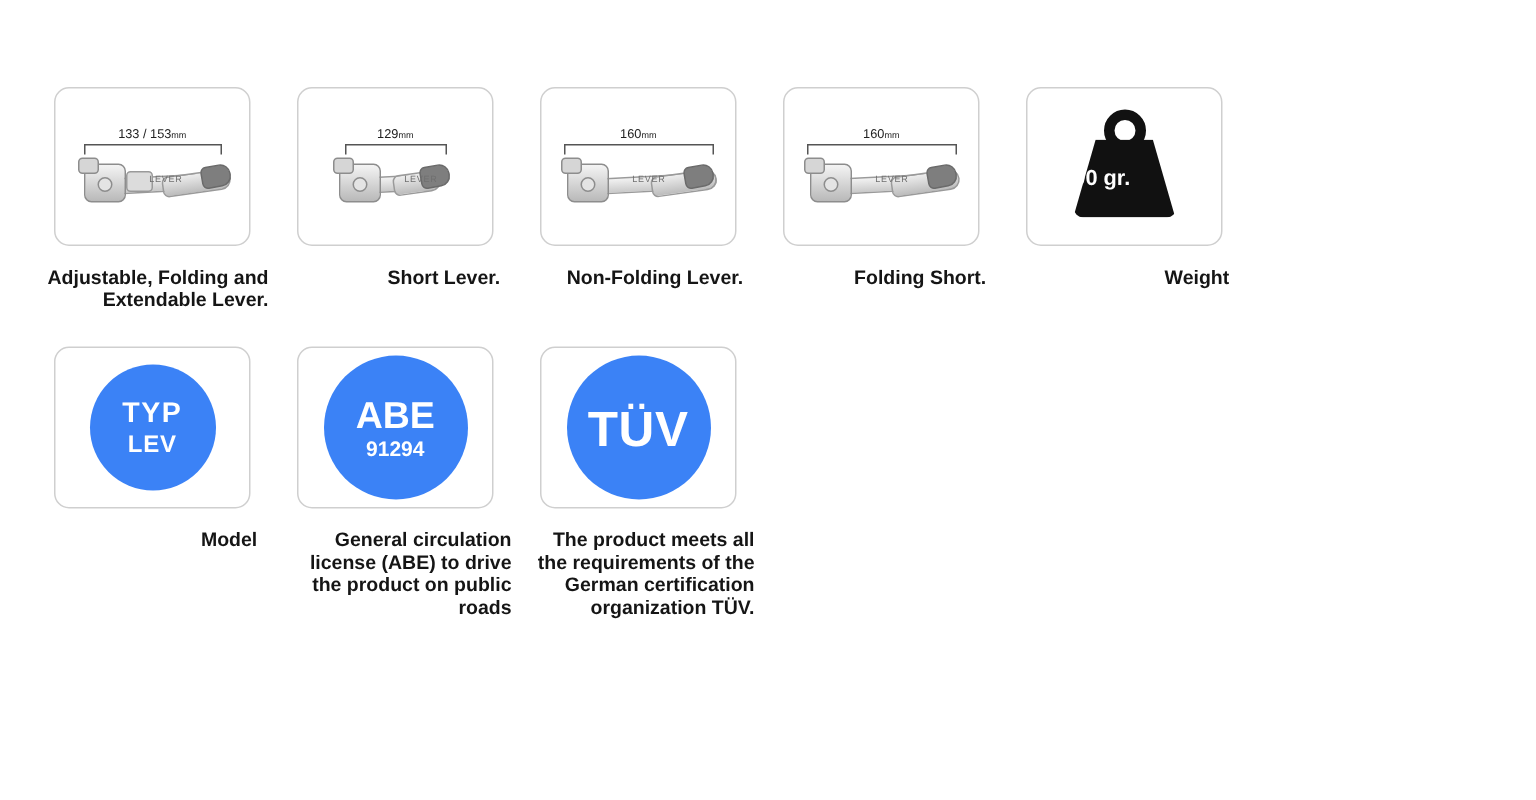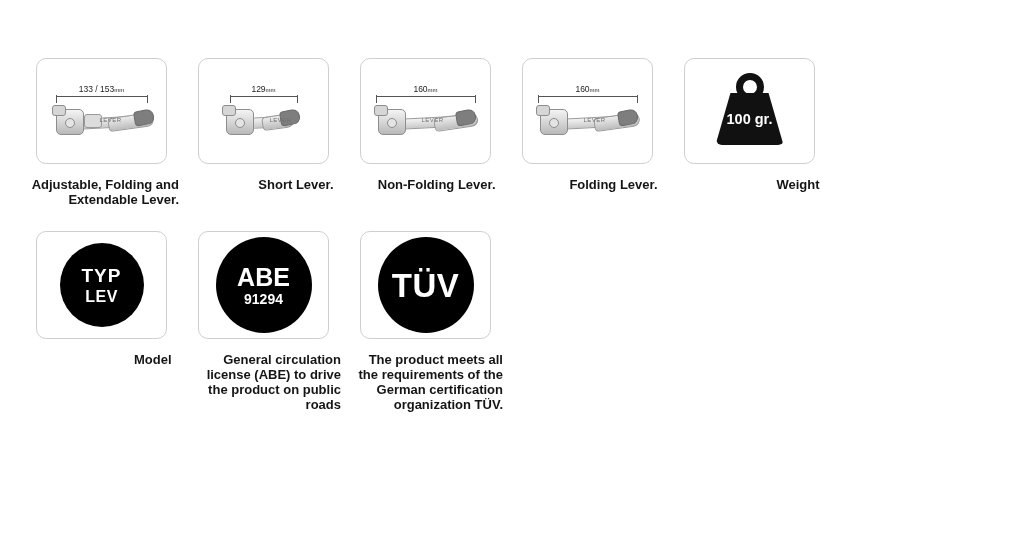--- a/index.html
+++ b/index.html
@@ -299,32 +299,31 @@
     height: 52px;
     background: #111;
     clip-path: polygon(22% 0, 78% 0, 100% 100%, 0 100%);
     border-radius: 6px;
   }
   .weight .wtext {
     position: absolute;
     left: 0;
     top: 40px;
     width: 84px;
-    text-align: center;
     color: #fff;
     font-size: 14.5px;
     font-weight: bold;
   }
 
   
   .badge-circle {
     width: 84px;
     height: 84px;
     border-radius: 50%;
-    background: #000000;
+    background: #3b82f6;
     color: #fff;
     display: flex;
     flex-direction: column;
     align-items: center;
     justify-content: center;
     line-height: 1;
   }
   .badge-circle.big { width: 96px; height: 96px; }
   .badge-line1 {
     font-size: 19px;
@@ -439,21 +438,21 @@
           <div class="lever fold" style="left:4px;">
             <div class="blade"></div>
             <div class="blade2"></div>
             <div class="tip"></div>
             <div class="label">LEVER</div>
             <div class="pivot"></div>
             <div class="knob"></div>
           </div>
         </div>
       </div>
-      <div class="caption">Folding Lever.</div>
+      <div class="caption">Folding Short.</div>
     </div>
 
 
     <div class="cell">
       <div class="card">
         <div class="weight">
           <div class="handle"></div>
           <div class="body"></div>
           <div class="wtext">100 gr.</div>
         </div>

